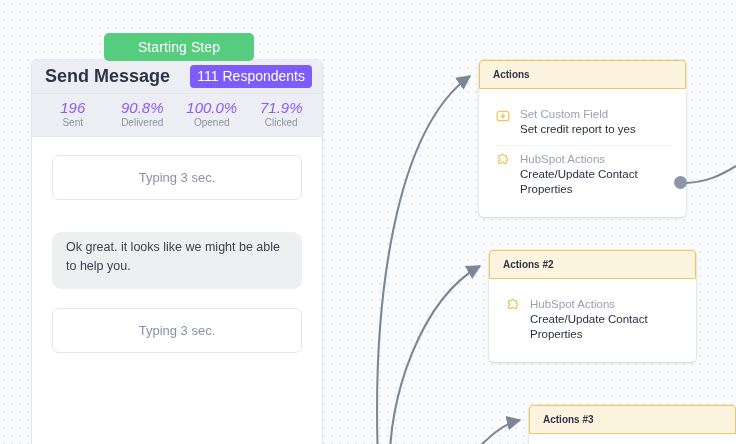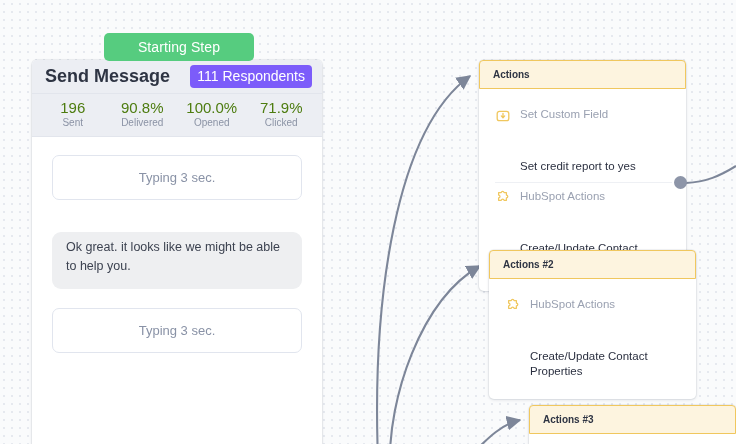--- a/index.html
+++ b/index.html
@@ -91,23 +91,24 @@
     align-items: center;
     padding: 0 6px 2px;
     border-bottom: 1px solid #e2e5ec;
   }
   .stat {
     flex: 1;
     text-align: center;
   }
   .stat-value {
     font-size: 15px;
-    color: #4d7c0f;
+    color: #8b5cf6;
     font-weight: 400;
     line-height: 17px;
+    font-style: italic;
   }
   .stat-label {
     font-size: 10px;
     color: #8b93a5;
     line-height: 14px;
   }
 
   .msg-body {
     padding: 18px 20px 0;
   }
@@ -175,21 +176,20 @@
   .action-texts { min-width: 0; }
   .action-kind {
     font-size: 11.5px;
     color: #9aa1b1;
     line-height: 15px;
   }
   .action-detail {
     font-size: 11.5px;
     color: #2b3040;
     line-height: 15px;
-    margin-top: 37px;
   }
 
   #card-actions   { left: 479px; top: 60px;  width: 207px; }
   #card-actions-2 { left: 489px; top: 250px; width: 207px; }
   #card-actions-3 { left: 529px; top: 405px; width: 207px; height: 80px; }
 
   .node-dot {
     position: absolute;
     width: 13px;
     height: 13px;

